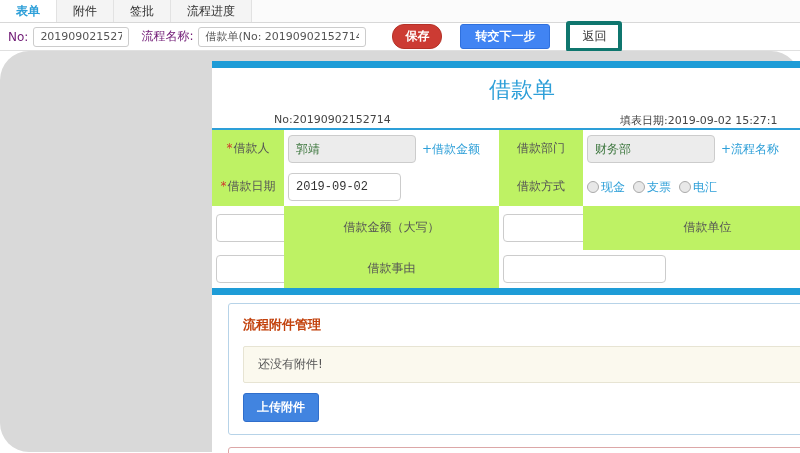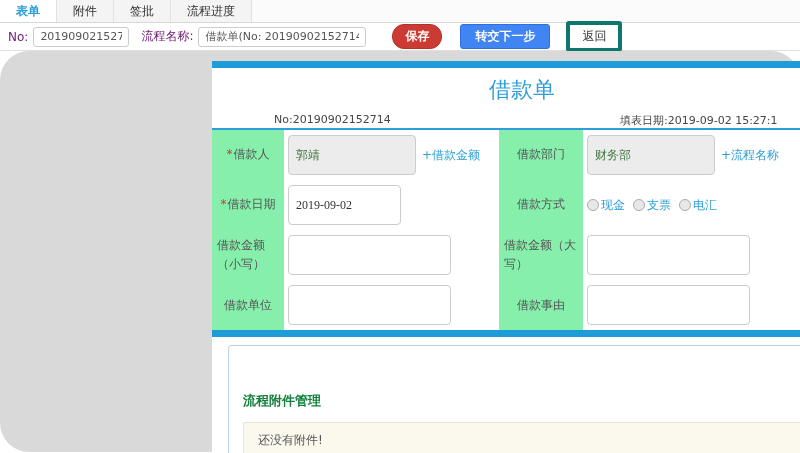--- a/index.html
+++ b/index.html
@@ -61,46 +61,46 @@
     border-bottom: 2px solid #2d9fd8; color: #444; font-size: 11px;
   }
   .form-head .no-text { position: absolute; left: 18px; top: 3px; margin-left: 44px; }
   .form-head .fill-date { position: absolute; left: 408px; top: 3px; white-space: nowrap; }
 
   
   .form-grid {
     display: grid; grid-template-columns: 72px 215px 84px 1fr;
   }
   .lbl {
-    background: #86efac; display: flex; align-items: center; justify-content: center;
-    padding: 6px 5px; color: #555; font-size: 12px; line-height: 1.6;
+    background: #bef264; display: flex; align-items: center; justify-content: center;
+    text-align: center; padding: 6px 5px; color: #555; font-size: 12px; line-height: 1.6;
   }
   .val { display: flex; align-items: center; padding: 5px 4px; background: #fff; }
   .req { color: #d03b2f; margin-right: 1px; }
   .r1 { min-height: 35px; } .r2 { min-height: 32px; } .r3 { min-height: 44px; } .r4 { min-height: 31px; }
   .f-inp {
-    height: 40px; border: 1px solid #ccc; border-radius: 4px; padding: 0 7px;
-    font-size: 12px; color: #333; font-family: Liberation Serif, serif;
+    height: 28px; border: 1px solid #ccc; border-radius: 4px; padding: 0 7px;
+    font-size: 12px; color: #333; font-family: Liberation Mono, monospace;
   }
   .f-inp[readonly] { background: #ececec; color: #3c763d; }
   .w-name { width: 128px; } .w-date { width: 113px; } .w-money { width: 163px; }
   .sel-link { color: #2d9fd8; margin-left: 6px; cursor: pointer; text-decoration: none; }
   .radio-opt { display: inline-flex; align-items: center; margin-right: 8px; cursor: pointer; }
   .radio {
     width: 12px; height: 12px; border-radius: 50%; border: 1px solid #aaa;
     background: #e8e8e8; display: inline-block; margin-right: 2px;
   }
   .radio-lab { color: #2d9fd8; }
 
   
   .subpanel { margin: 8px 16px 10px 16px; border-radius: 3px; padding: 12px 14px; background: #fff; }
   .subpanel.info { border: 1px solid #b7d3e8; }
   .subpanel.danger { border: 1px solid #dca7a7; margin-top: 12px; }
   .sp-head { font-weight: bold; font-size: 13px; }
-  .sp-head.blue { color: #15803d; margin-top: 34px; }
+  .sp-head.blue { color: #c2410c; }
   .alert {
     margin-top: 12px; background: #fbf9ee; border: 1px solid #e7e4d3;
     padding: 9px 14px; color: #555; border-radius: 2px; width: 560px;
   }
   .btn-upload {
     margin-top: 10px; background: #4184e0; color: #fff; border: 1px solid #306ecb;
     border-radius: 3px; padding: 5px 13px; font-weight: bold;
   }
 </style>
 </head>
@@ -169,23 +169,20 @@
         <span class="radio-opt">
           <span class="radio"></span>
           <span class="radio-lab">支票</span>
         </span>
         <span class="radio-opt">
           <span class="radio"></span>
           <span class="radio-lab">电汇</span>
         </span>
       </div>
 
-      <div class="lbl r3">
-        <span>借款金额（小写）</span>
-      </div>
       <div class="val r3">
         <input class="f-inp w-money" value="" style="">
       </div>
       <div class="lbl r3">
         <span>借款金额（大写）</span>
       </div>
       <div class="val r3">
         <input class="f-inp w-money" value="" style="">
       </div>
 

